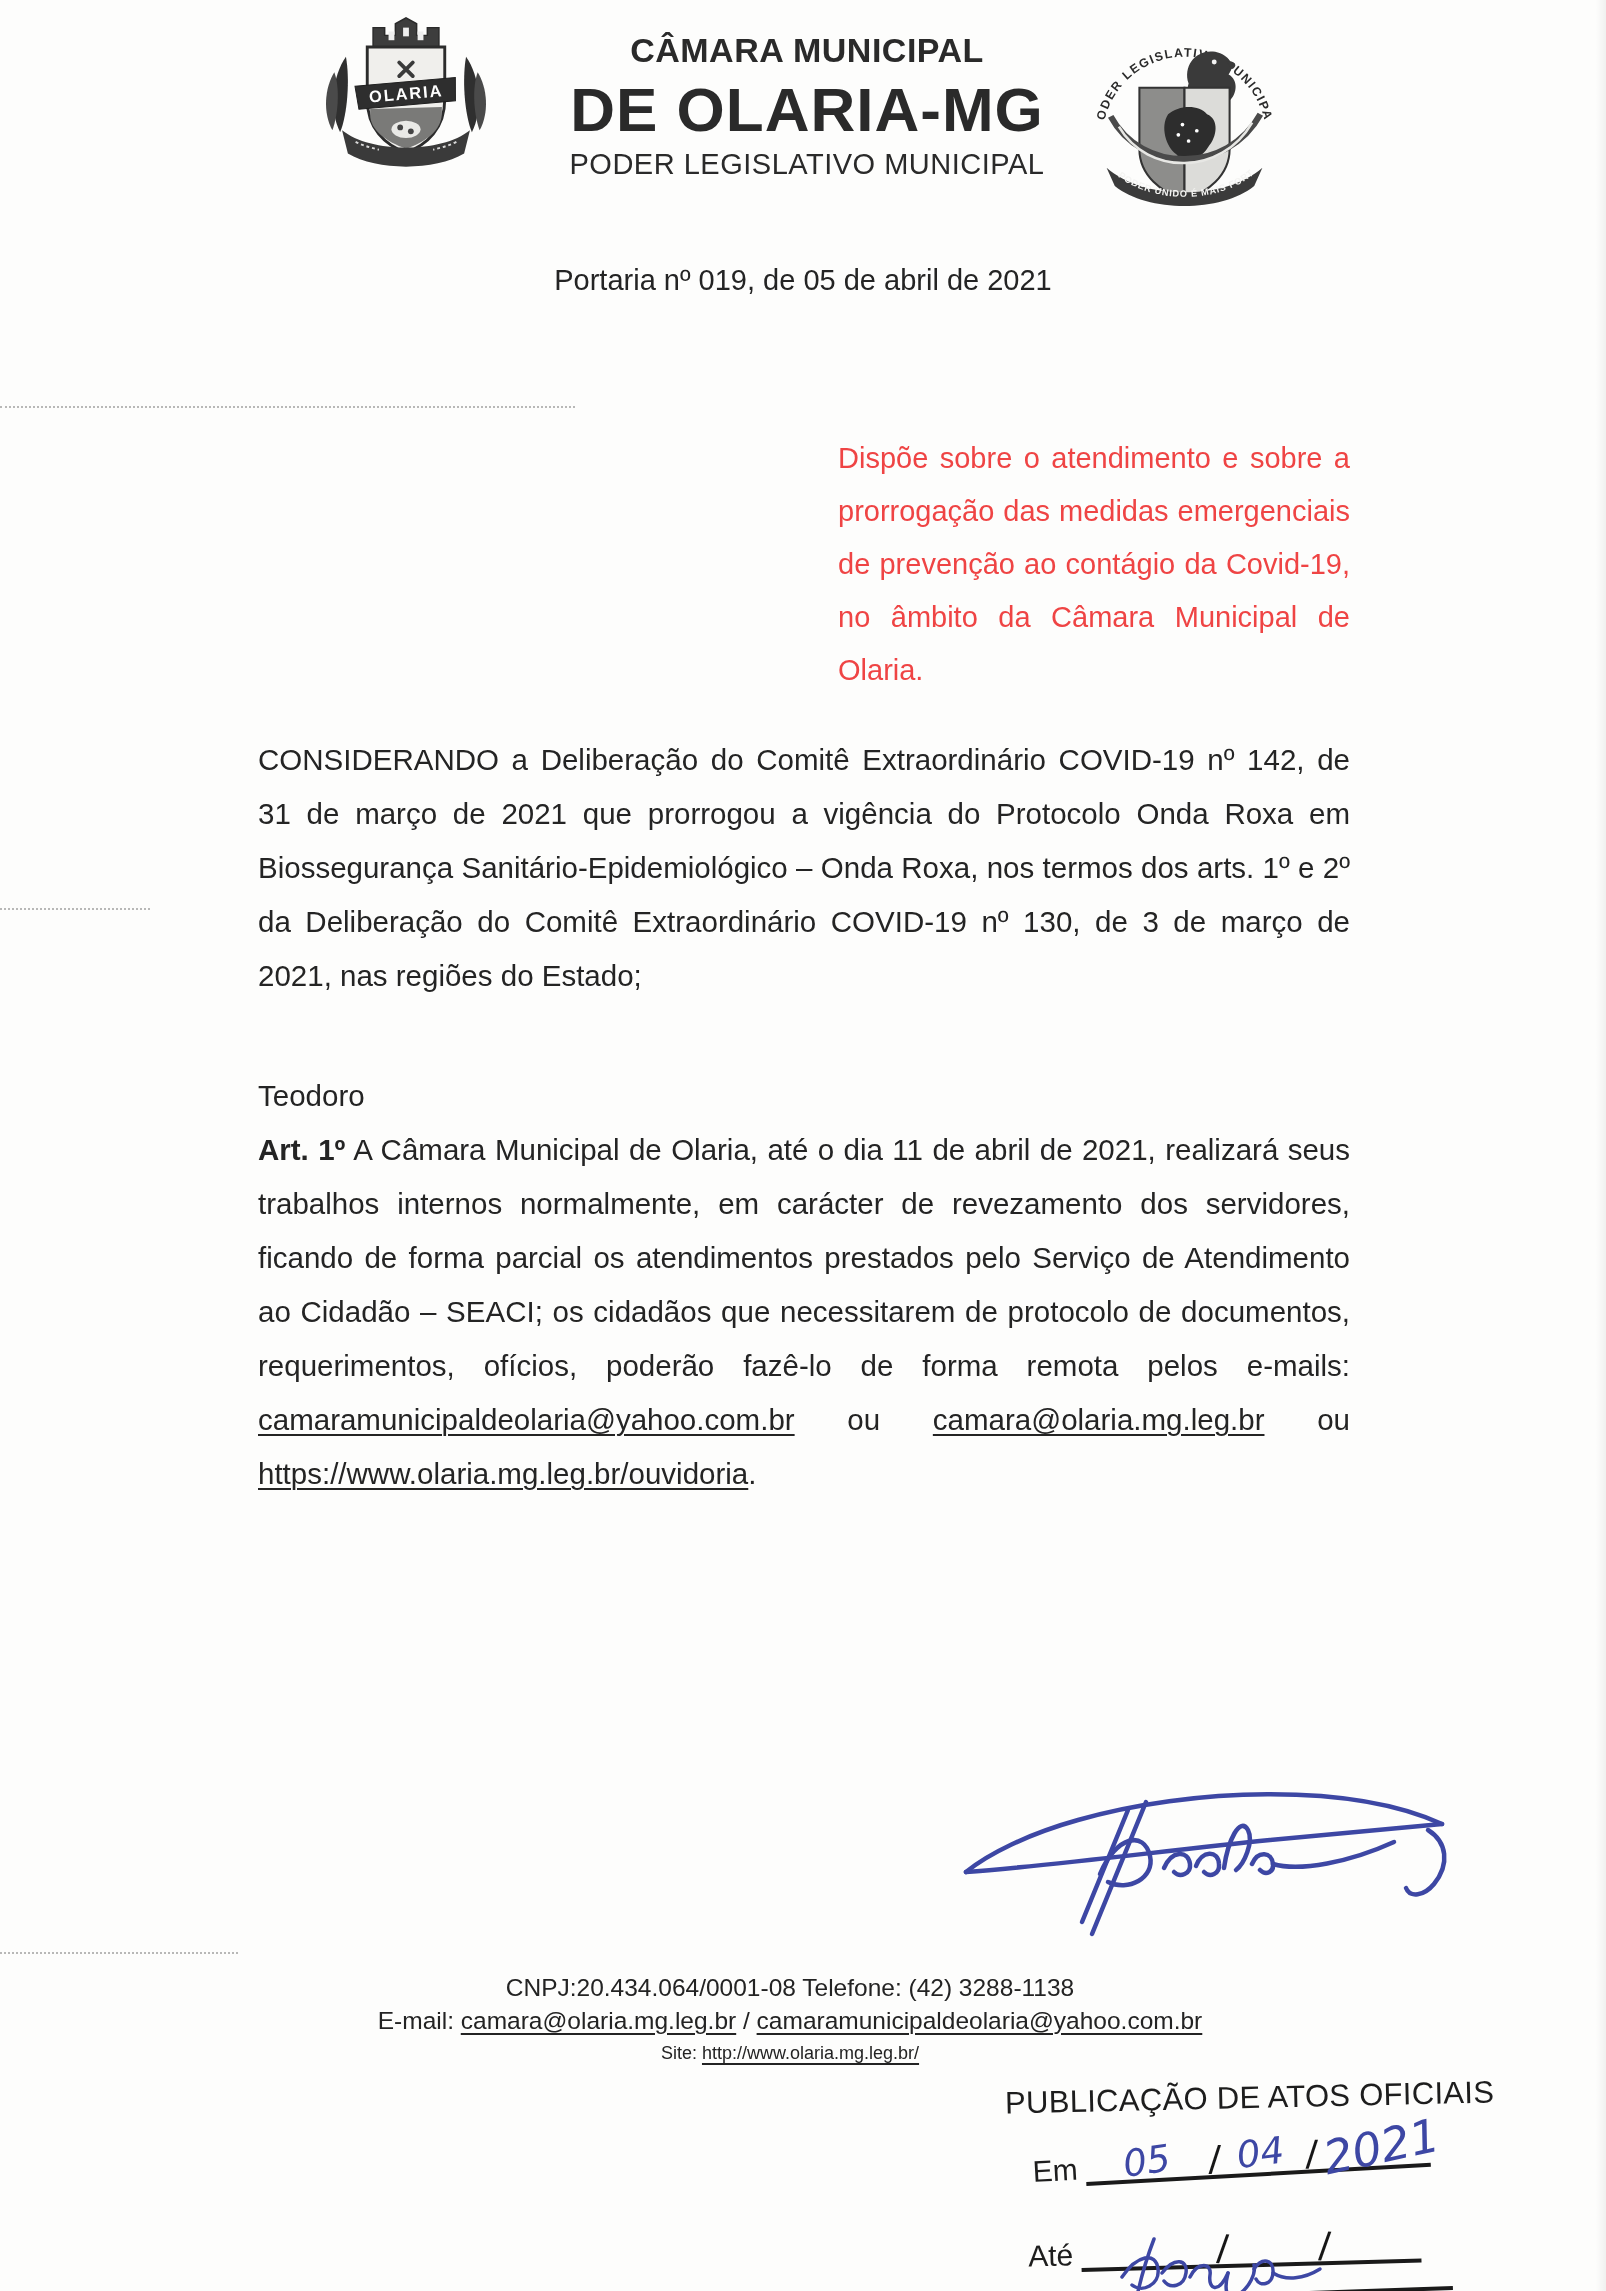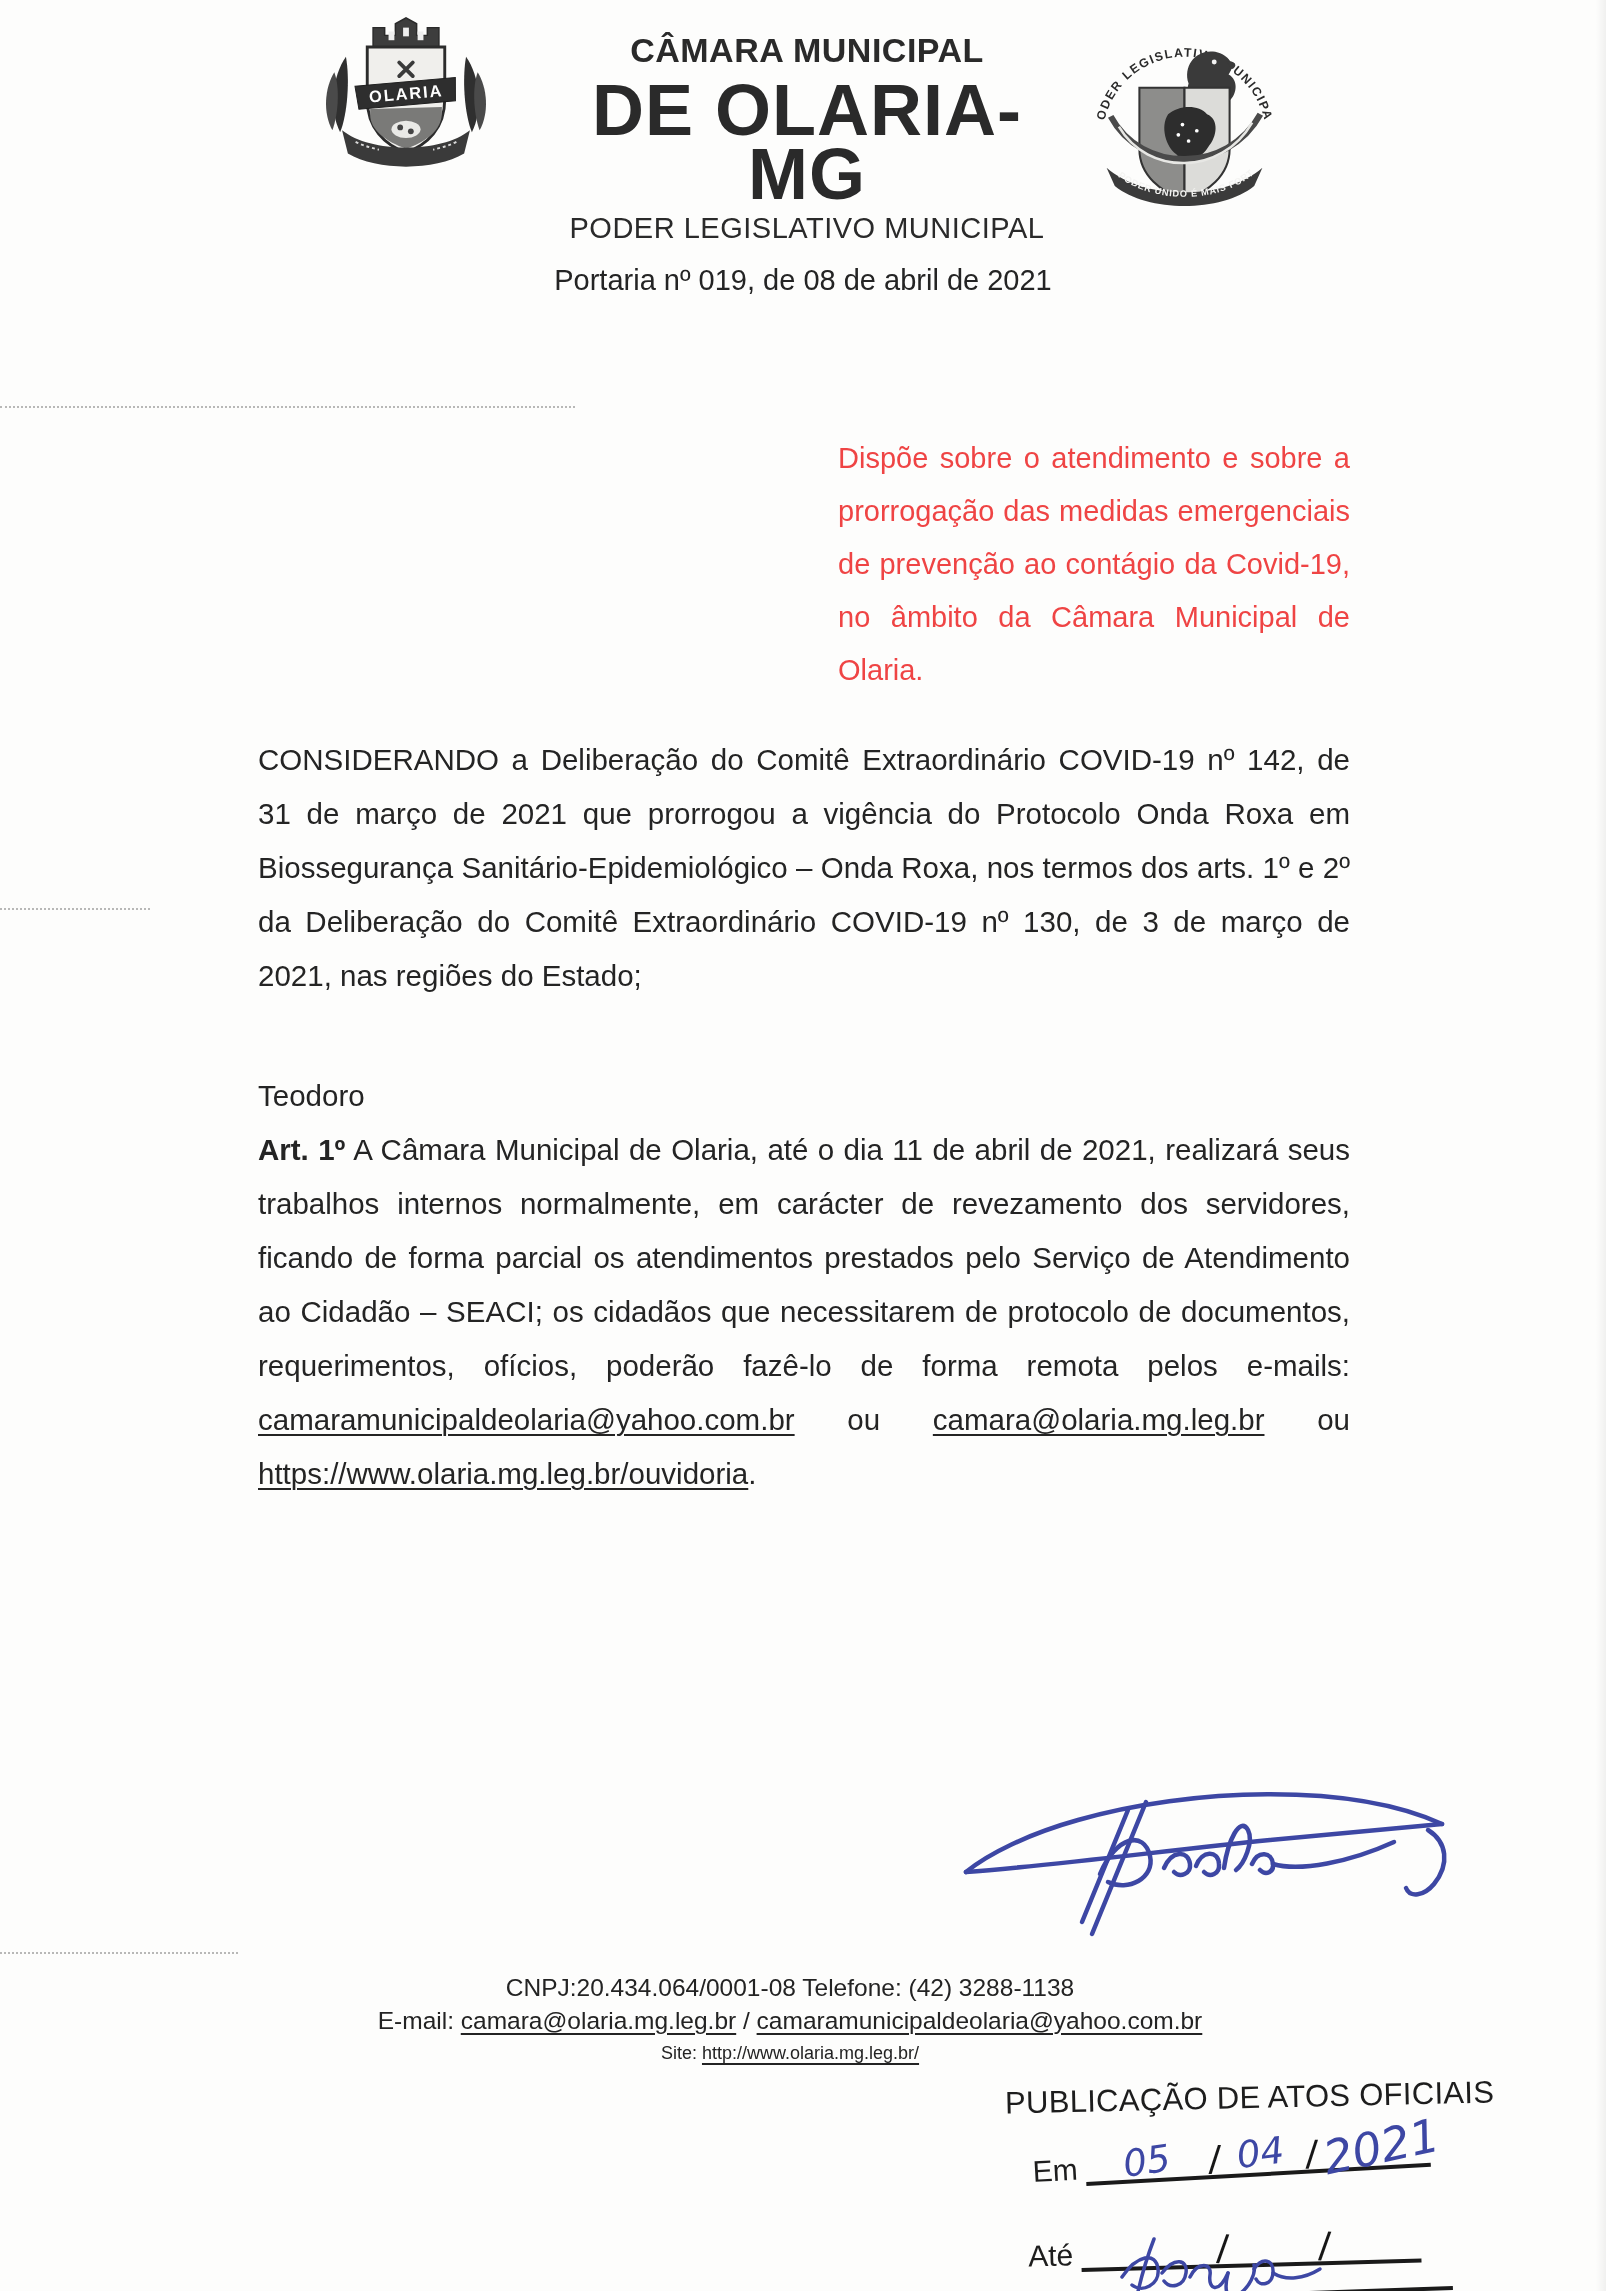--- a/index.html
+++ b/index.html
@@ -10,21 +10,21 @@
     color:#212121;
   }
   .page { position:absolute; inset:0; background:#fdfdfc; overflow:hidden; }
   .edge-shadow { position:absolute; right:0; top:0; width:10px; height:100%;
     background:linear-gradient(to right, rgba(0,0,0,0), rgba(0,0,0,0.05)); }
 
   
   .crest { position:absolute; left:296px; top:16px; width:220px; height:155px; }
   .org-block { position:absolute; left:552px; top:22px; width:510px; text-align:center; color:#2a2a2a; }
   .org-line1 { font-size:34px; font-weight:bold; letter-spacing:0.5px; line-height:56px; }
-  .org-line2 { font-size:72px; font-weight:bold; letter-spacing:1px; line-height:64px; }
+  .org-line2 { font-size:62px; font-weight:bold; letter-spacing:1px; line-height:64px; }
   .org-line3 { font-size:29px; letter-spacing:0.5px; line-height:40px; margin-top:2px; }
   .seal { position:absolute; left:1082px; top:18px; width:205px; height:205px; }
 
   
   .doc-title { position:absolute; left:0; top:264px; width:100%; text-align:center;
     font-size:29px; color:#242424; }
   .summary { position:absolute; left:838px; top:432px; width:512px;
     font-size:29px; line-height:53px; text-align:justify; color:#ef4444; }
 
   
@@ -135,21 +135,21 @@
 
     <path d="M28,96 C58,152 142,152 174,94" stroke="#4a4a4a" stroke-width="6" fill="none"></path>
     <path d="M36,106 C64,154 136,154 166,102" stroke="#e7e7e4" stroke-width="2.5" fill="none"></path>
 
     <path d="M24,146 C60,178 140,178 176,146 L168,164 C136,190 64,190 32,164 Z" fill="#3b3b3b"></path>
     <text font-size="9" font-weight="bold" fill="#f4f4f2" letter-spacing="0.8" font-family="Liberation Sans, sans-serif">
       <textPath href="#arcBanner" startOffset="50%" text-anchor="middle">O PODER UNIDO É MAIS FORTE</textPath>
     </text>
   </svg>
 
-  <div class="doc-title">Portaria nº 019, de 08 de abril de 2021</div>
+  <div class="doc-title">Portaria nº 019, de 05 de abril de 2021</div>
 
   <div class="summary">Dispõe sobre o atendimento e sobre a prorrogação das medidas emergenciais de prevenção ao contágio da Covid-19, no âmbito da Câmara Municipal de Olaria.</div>
 
   <div class="body-text">
     <p>CONSIDERANDO a Deliberação do Comitê Extraordinário COVID-19 nº 142, de 31 de março de 2021 que prorrogou a vigência do Protocolo Onda Roxa em Biossegurança Sanitário-Epidemiológico – Onda Roxa, nos termos dos arts. 1º e 2º da Deliberação do Comitê Extraordinário COVID-19 nº 130, de 3 de março de 2021, nas regiões do Estado;</p>
     <p class="resolve">Teodoro</p>
     <p><b>Art. 1º</b><span> A Câmara Municipal de Olaria, até o dia 11 de abril de 2021, realizará seus trabalhos internos normalmente, em carácter de revezamento dos servidores, ficando de forma parcial os atendimentos prestados pelo Serviço de Atendimento ao Cidadão – SEACI; os cidadãos que necessitarem de protocolo de documentos, requerimentos, ofícios, poderão fazê-lo de forma remota pelos e-mails: </span><span class="doc-link">camaramunicipaldeolaria@yahoo.com.br</span><span> ou </span><span class="doc-link">camara@olaria.mg.leg.br</span><span> ou </span><span class="doc-link">https://www.olaria.mg.leg.br/ouvidoria</span><span>.</span></p>
   </div>
 
   <svg class="sign-main" viewBox="0 0 510 170">

